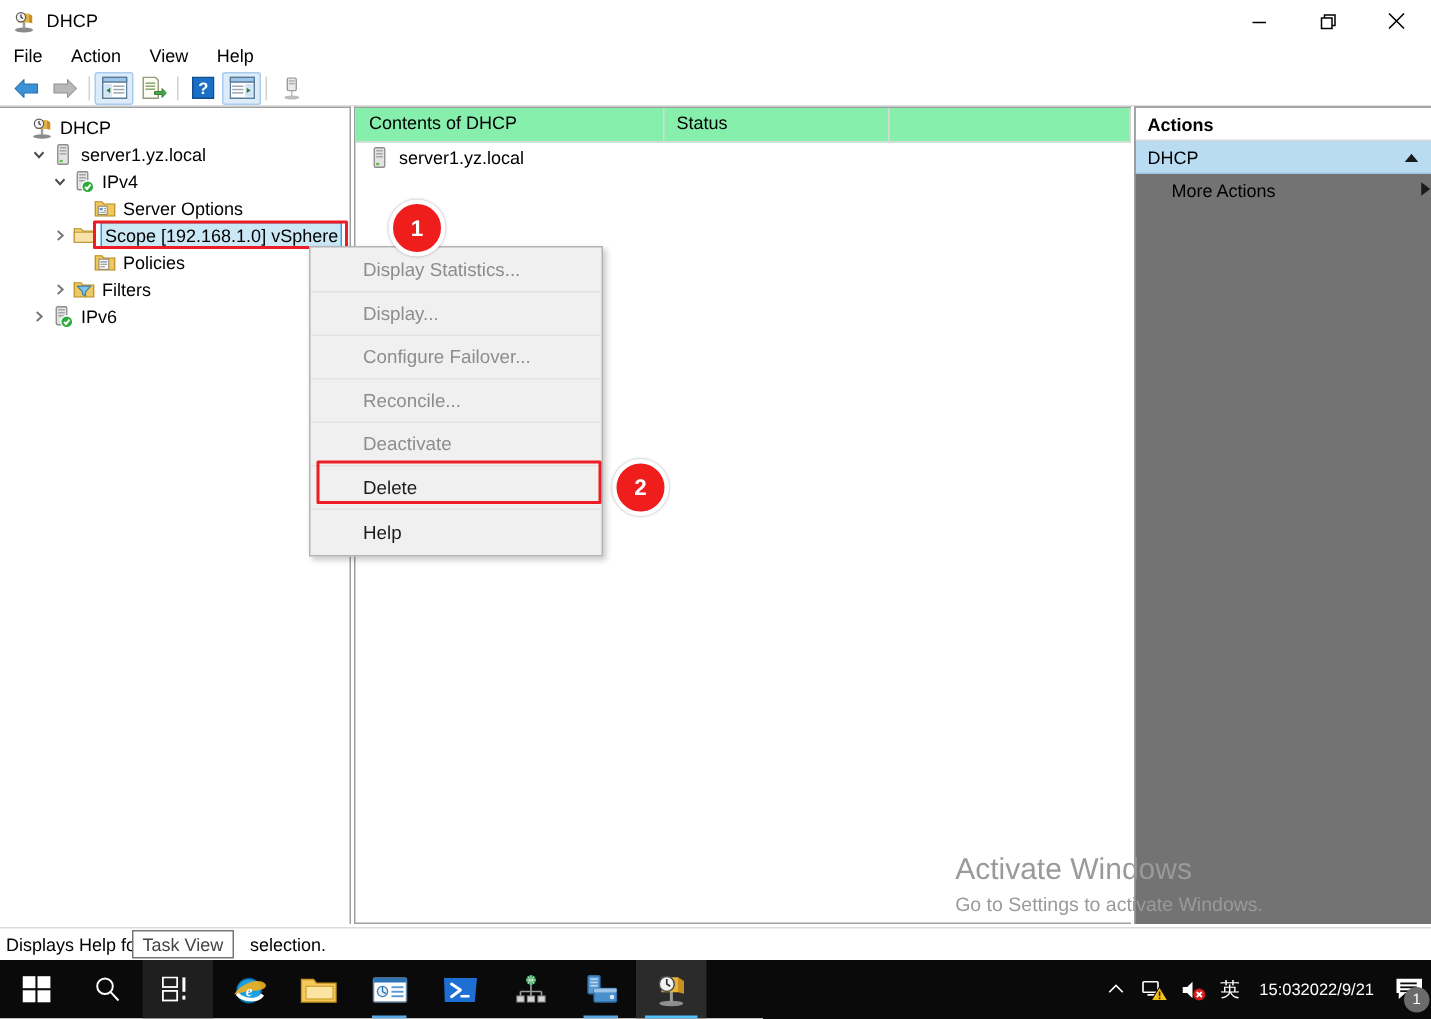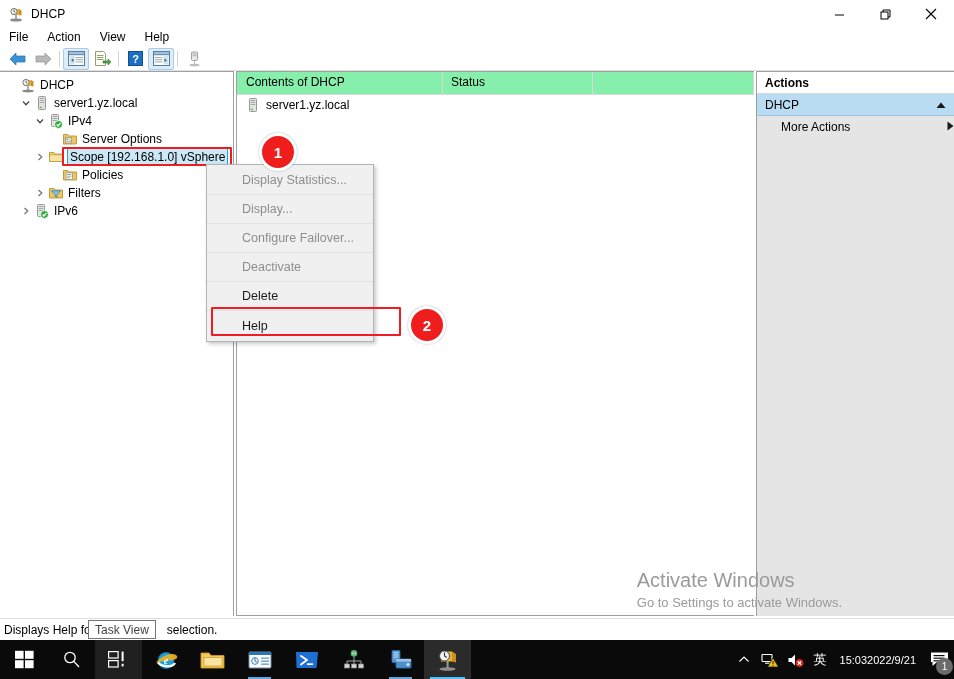--- a/index.html
+++ b/index.html
@@ -58,21 +58,21 @@
     border-top: 1px solid #a0a0a0;
     overflow: hidden;
   }
   .pane-list {
     position: absolute; left: 236px; top: 71px; width: 518px; height: 545px;
     background: #ffffff; border: 1px solid #a0a0a0; border-right: none;
     overflow: hidden;
   }
   .pane-actions {
     position: absolute; left: 756px; top: 71px; width: 198px; height: 545px;
-    background: #e5e5e5; border-left: 1px solid #a0a0a0; border-top: 1px solid #a0a0a0;
+    background: #737373; border-left: 1px solid #a0a0a0; border-top: 1px solid #a0a0a0;
     overflow: hidden;
   }
 
   
   .tree { padding: 4px 0 0 4px; font-size: 12px; color: #000; }
   .trow { display: flex; align-items: center; height: 18px; white-space: nowrap; position: relative; }
   .twist { width: 16px; height: 16px; display: flex; align-items: center; justify-content: center; flex: none; }
   .twist svg { display: block; }
   .ticon { width: 16px; height: 16px; margin-right: 4px; flex: none; position: relative; }
   .tlabel { line-height: 16px; }
@@ -102,21 +102,21 @@
   .asec {
     height: 22px; display: flex; align-items: center; padding: 0 8px;
     font-size: 12px; color: #000; background: #b9dcf3;
     border-bottom: 1px solid #9fc6e0; justify-content: space-between;
   }
   .arow { height: 22px; display: flex; align-items: center; padding-left: 24px;
     font-size: 12px; color: #000; justify-content: space-between; }
 
   
   .ctxmenu {
-    position: absolute; left: 206px; top: 164px; width: 168px;
+    position: absolute; left: 206px; top: 164px; width: 196px;
     background: #f0f0f0; border: 1px solid #b4b4b4;
     box-shadow: 2px 2px 4px rgba(0,0,0,.22);
     padding: 1px 0; z-index: 40;
   }
   .ctxitem {
     height: 29px; display: flex; align-items: center;
     padding-left: 35px; font-size: 12.5px; color: #1b1b1b;
     border-bottom: 1px solid #e2e2e2; position: relative;
   }
   .ctxitem:last-child { border-bottom: none; }
@@ -480,20 +480,21 @@
 
   <div class="watermark">
     <div class="wm1">Activate Windows</div>
     <div class="wm2">Go to Settings to activate Windows.</div>
   </div>
 
   <div class="ctxmenu">
     <div class="ctxitem disabled">Display Statistics...</div>
     <div class="ctxitem disabled">Display...</div>
     <div class="ctxitem disabled">Configure Failover...</div>
+    <div class="ctxitem disabled">Reconcile...</div>
     <div class="ctxitem disabled">Deactivate</div>
     <div class="ctxitem hl">Delete</div>
     <div class="ctxitem">Help</div>
   </div>
 
   <div class="redbox" style="left:62px; top:147px; width:170px; height:19px;"></div>
   <div class="redbox" style="left:211px; top:307px; width:190px; height:29px; z-index:50;"></div>
 
   <div class="badge" style="left:259px; top:133px; width:38px; height:38px;">1</div>
   <div class="badge" style="left:408px; top:306px; width:38px; height:38px;">2</div>

